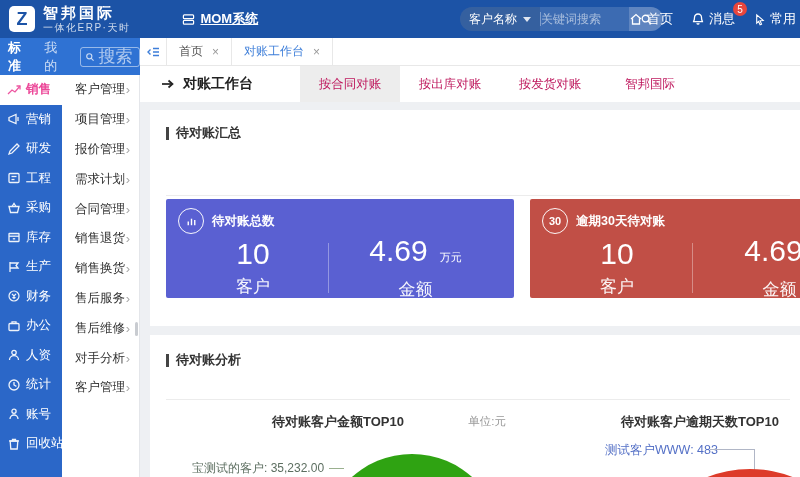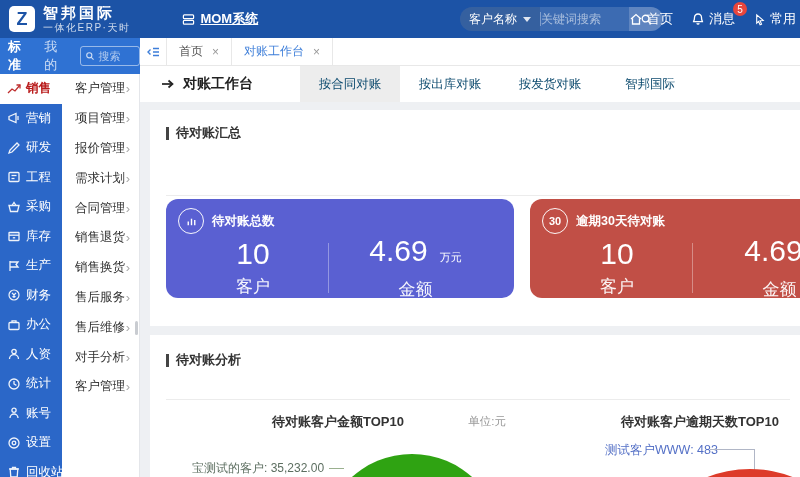--- a/index.html
+++ b/index.html
@@ -34,60 +34,60 @@
     background:#e8463c; color:#fff; font-size:10px; display:flex; align-items:center; justify-content:center; padding:0 3px; }
 
   
   .shell { display:flex; height:439px; }
   .left { width:140px; flex:0 0 140px; display:flex; flex-direction:column; }
   .left-header { height:37px; background:#2f72d3; display:flex; align-items:center; padding-left:8px; color:#fff; }
   .lh-tab { font-size:13px; margin-right:13px; cursor:pointer; color:rgba(255,255,255,.75); }
   .lh-tab.active { font-weight:bold; color:#fff; }
   .lh-search { width:66px; height:20px; border:1px solid rgba(255,255,255,.5); border-radius:3px;
     display:flex; align-items:center; padding-left:4px; gap:3px; }
-  .lh-search input { width:40px; border:none; outline:none; background:transparent; color:#fff; font-size:11px; }
+  .lh-search input { width:40px; border:none; outline:none; background:transparent; color:#fff; font-size:17px; }
   .lh-search input::placeholder { color:rgba(255,255,255,.62); }
   .left-body { flex:1; display:flex; position:relative; }
   .modules { list-style:none; width:62px; background:#2b67c8; color:#fff; }
   .modules li { height:29.5px; display:flex; align-items:center; padding-left:7px; gap:5px;
     font-size:12.5px; cursor:pointer; white-space:nowrap; }
-  .modules li.active { background:#fff; color:#b91c1c; font-weight:bold; }
+  .modules li.active { background:#fff; color:#ec4899; font-weight:bold; }
   .modules .micon { width:14px; height:14px; opacity:.92; flex:0 0 14px; }
   .submenu { list-style:none; flex:1; background:#fff; border-right:1px solid #e4e6ea; position:relative; }
   .submenu li { height:29.8px; display:flex; align-items:center; padding-left:13px; font-size:12.5px;
     color:#333; cursor:pointer; position:relative; white-space:nowrap; }
   .submenu li .chev { position:absolute; right:9px; color:#a9a9a9; font-size:13px; }
   .sub-scroll { position:absolute; right:1px; top:247px; width:3px; height:14px; background:#c9ccd1; border-radius:2px; }
 
   
   .main { flex:1; display:flex; flex-direction:column; min-width:0; background:#eef0f3; }
   .tabbar { height:28px; background:#fff; border-bottom:1px solid #e8e8e8; display:flex; align-items:stretch; }
   .fold { width:27px; display:flex; align-items:center; justify-content:center; border-right:1px solid #e8e8e8; cursor:pointer; }
   .tab { display:flex; align-items:center; gap:9px; padding:0 12px; border-right:1px solid #e8e8e8;
     font-size:12px; color:#555; cursor:pointer; }
   .tab .x { color:#999; font-size:12px; cursor:pointer; }
   .tab.active { color:#3d7ed9; }
   .subheader { height:36px; background:#fff; display:flex; align-items:stretch; }
   .wb-title { width:160px; display:flex; align-items:center; gap:8px; padding-left:20px;
     font-size:14px; font-weight:bold; color:#222; }
   .wb-tab { width:100px; display:flex; align-items:center; justify-content:center;
-    font-size:12.5px; color:#0c4a6e; cursor:pointer; }
+    font-size:12.5px; color:#be185d; cursor:pointer; }
   .wb-tab.active { background:#ededed; }
   .content { flex:1; padding:8px 0 16px 10px; overflow:hidden; position:relative; }
   .panel { background:#fff; width:700px; position:relative; }
   .panel1 { height:216px; }
   .panel2 { height:200px; margin-top:9px; }
   .sec-head { position:absolute; top:14px; left:16px; display:flex; align-items:center; gap:7px; }
   .sec-bar { width:3px; height:13px; background:#444; }
   .sec-title { font-size:13px; font-weight:bold; color:#333; }
   .divider { position:absolute; left:16px; width:624px; border-top:1px solid #ececec; }
 
   
   .kcards { position:absolute; top:89px; left:16px; display:flex; gap:16px; }
-  .kcard { width:348px; height:99px; border-radius:12px; color:#fff; padding:9px 12px; flex:0 0 348px; }
+  .kcard { width:348px; height:99px; border-radius:2px; color:#fff; padding:9px 12px; flex:0 0 348px; }
   .kc-head { display:flex; align-items:center; gap:8px; height:26px; }
   .kc-circle { width:26px; height:26px; border:1px solid rgba(255,255,255,.95); border-radius:50%;
     display:flex; align-items:center; justify-content:center; font-size:11px; font-weight:bold; }
   .kc-title { font-size:12.5px; font-weight:bold; }
   .kc-body { display:flex; align-items:center; margin-top:1px; }
   .kc-half { width:150px; text-align:center; }
   .kc-half.right { flex:1; }
   .kc-div { width:1px; height:50px; background:rgba(255,255,255,.35); }
   .kc-value { font-size:30px; line-height:32px; }
   .kc-unit { font-size:11px; margin-left:12px; }
@@ -258,27 +258,20 @@
               <path d="M7 4 V7 L9.4 8.4"></path>
             </svg>
           <span>统计</span>
           </li>
         <li>
           <svg class="micon" viewBox="0 0 14 14" fill="none" stroke="currentColor" stroke-width="1.3">
               <circle cx="7" cy="4.3" r="2.1"></circle>
               <path d="M3 12 a4 4 0 0 1 8 0"></path>
             </svg>
           <span>账号</span>
-          </li>
-        <li>
-          <svg class="micon" viewBox="0 0 14 14" fill="none" stroke="currentColor" stroke-width="1.3">
-              <circle cx="7" cy="7" r="5"></circle>
-              <circle cx="7" cy="7" r="1.8"></circle>
-            </svg>
-          <span>设置</span>
           </li>
         <li>
           <svg class="micon" viewBox="0 0 14 14" fill="none" stroke="currentColor" stroke-width="1.3">
               <path d="M3.2 4 H10.8 L10.2 12 H3.8 Z"></path>
               <line x1="2" y1="4" x2="12" y2="4"></line>
               <path d="M5.5 4 V2.5 H8.5 V4"></path>
             </svg>
           <span>回收站</span>
           </li>
       </ul>

